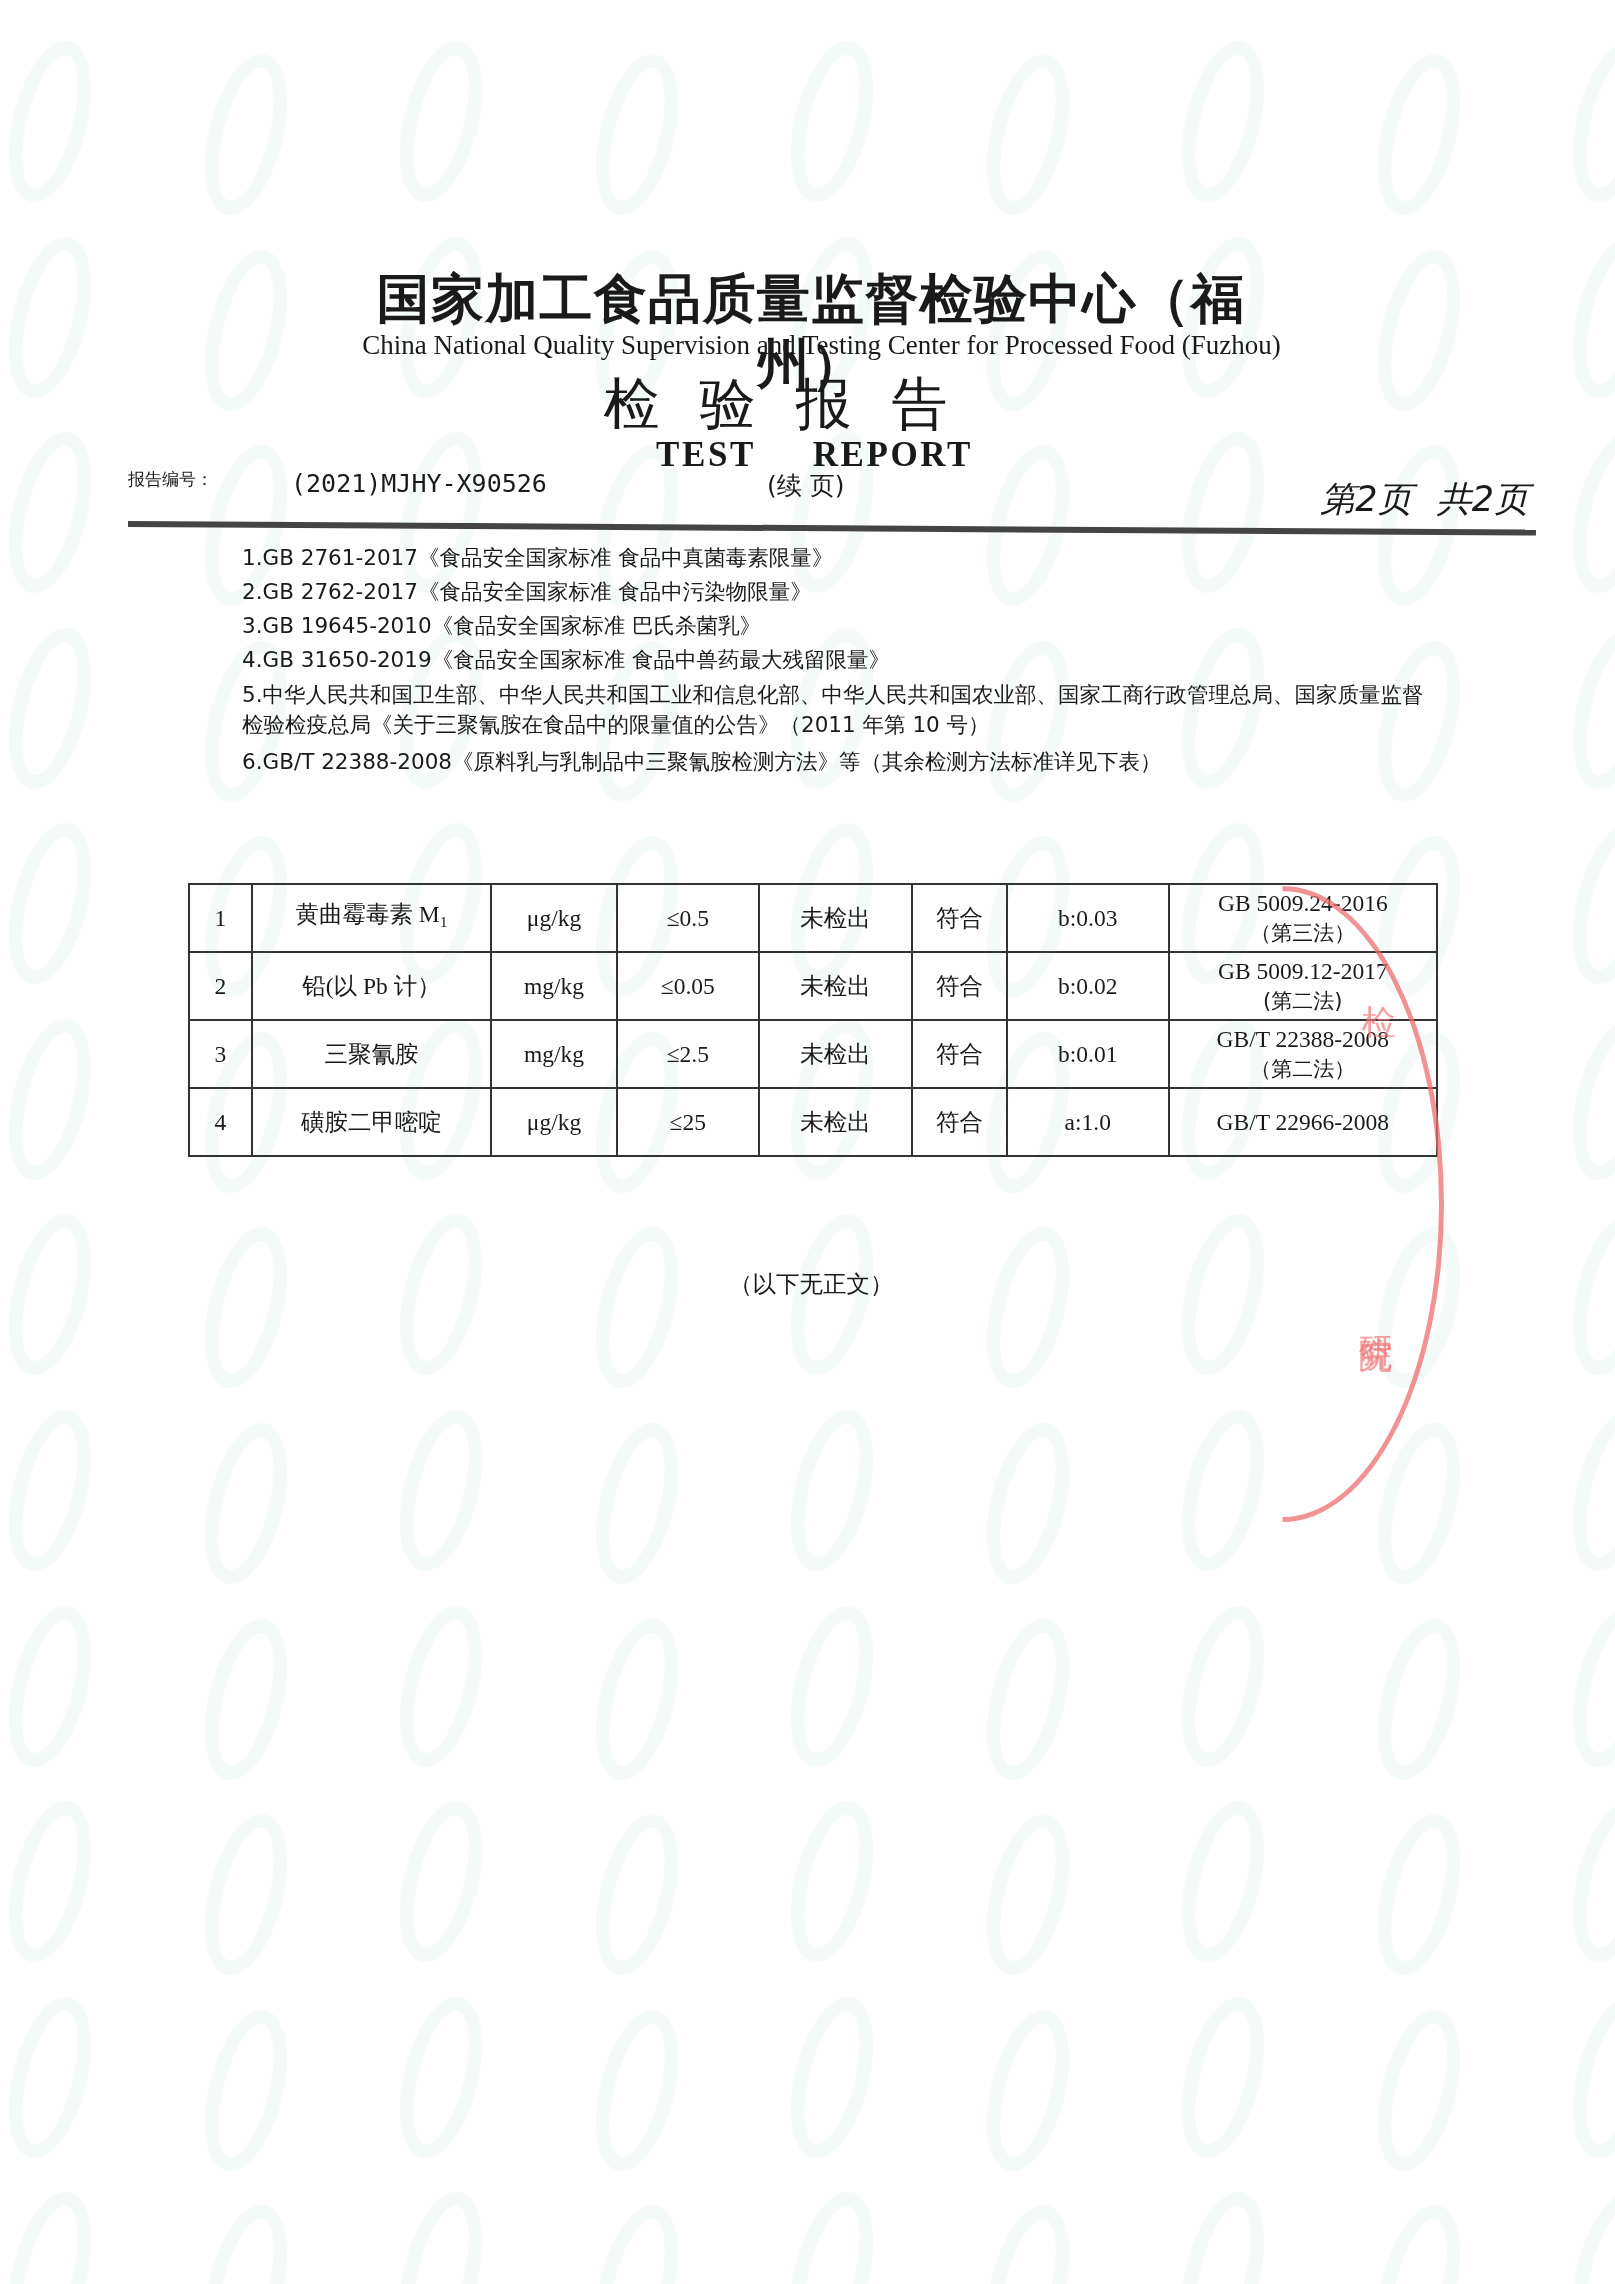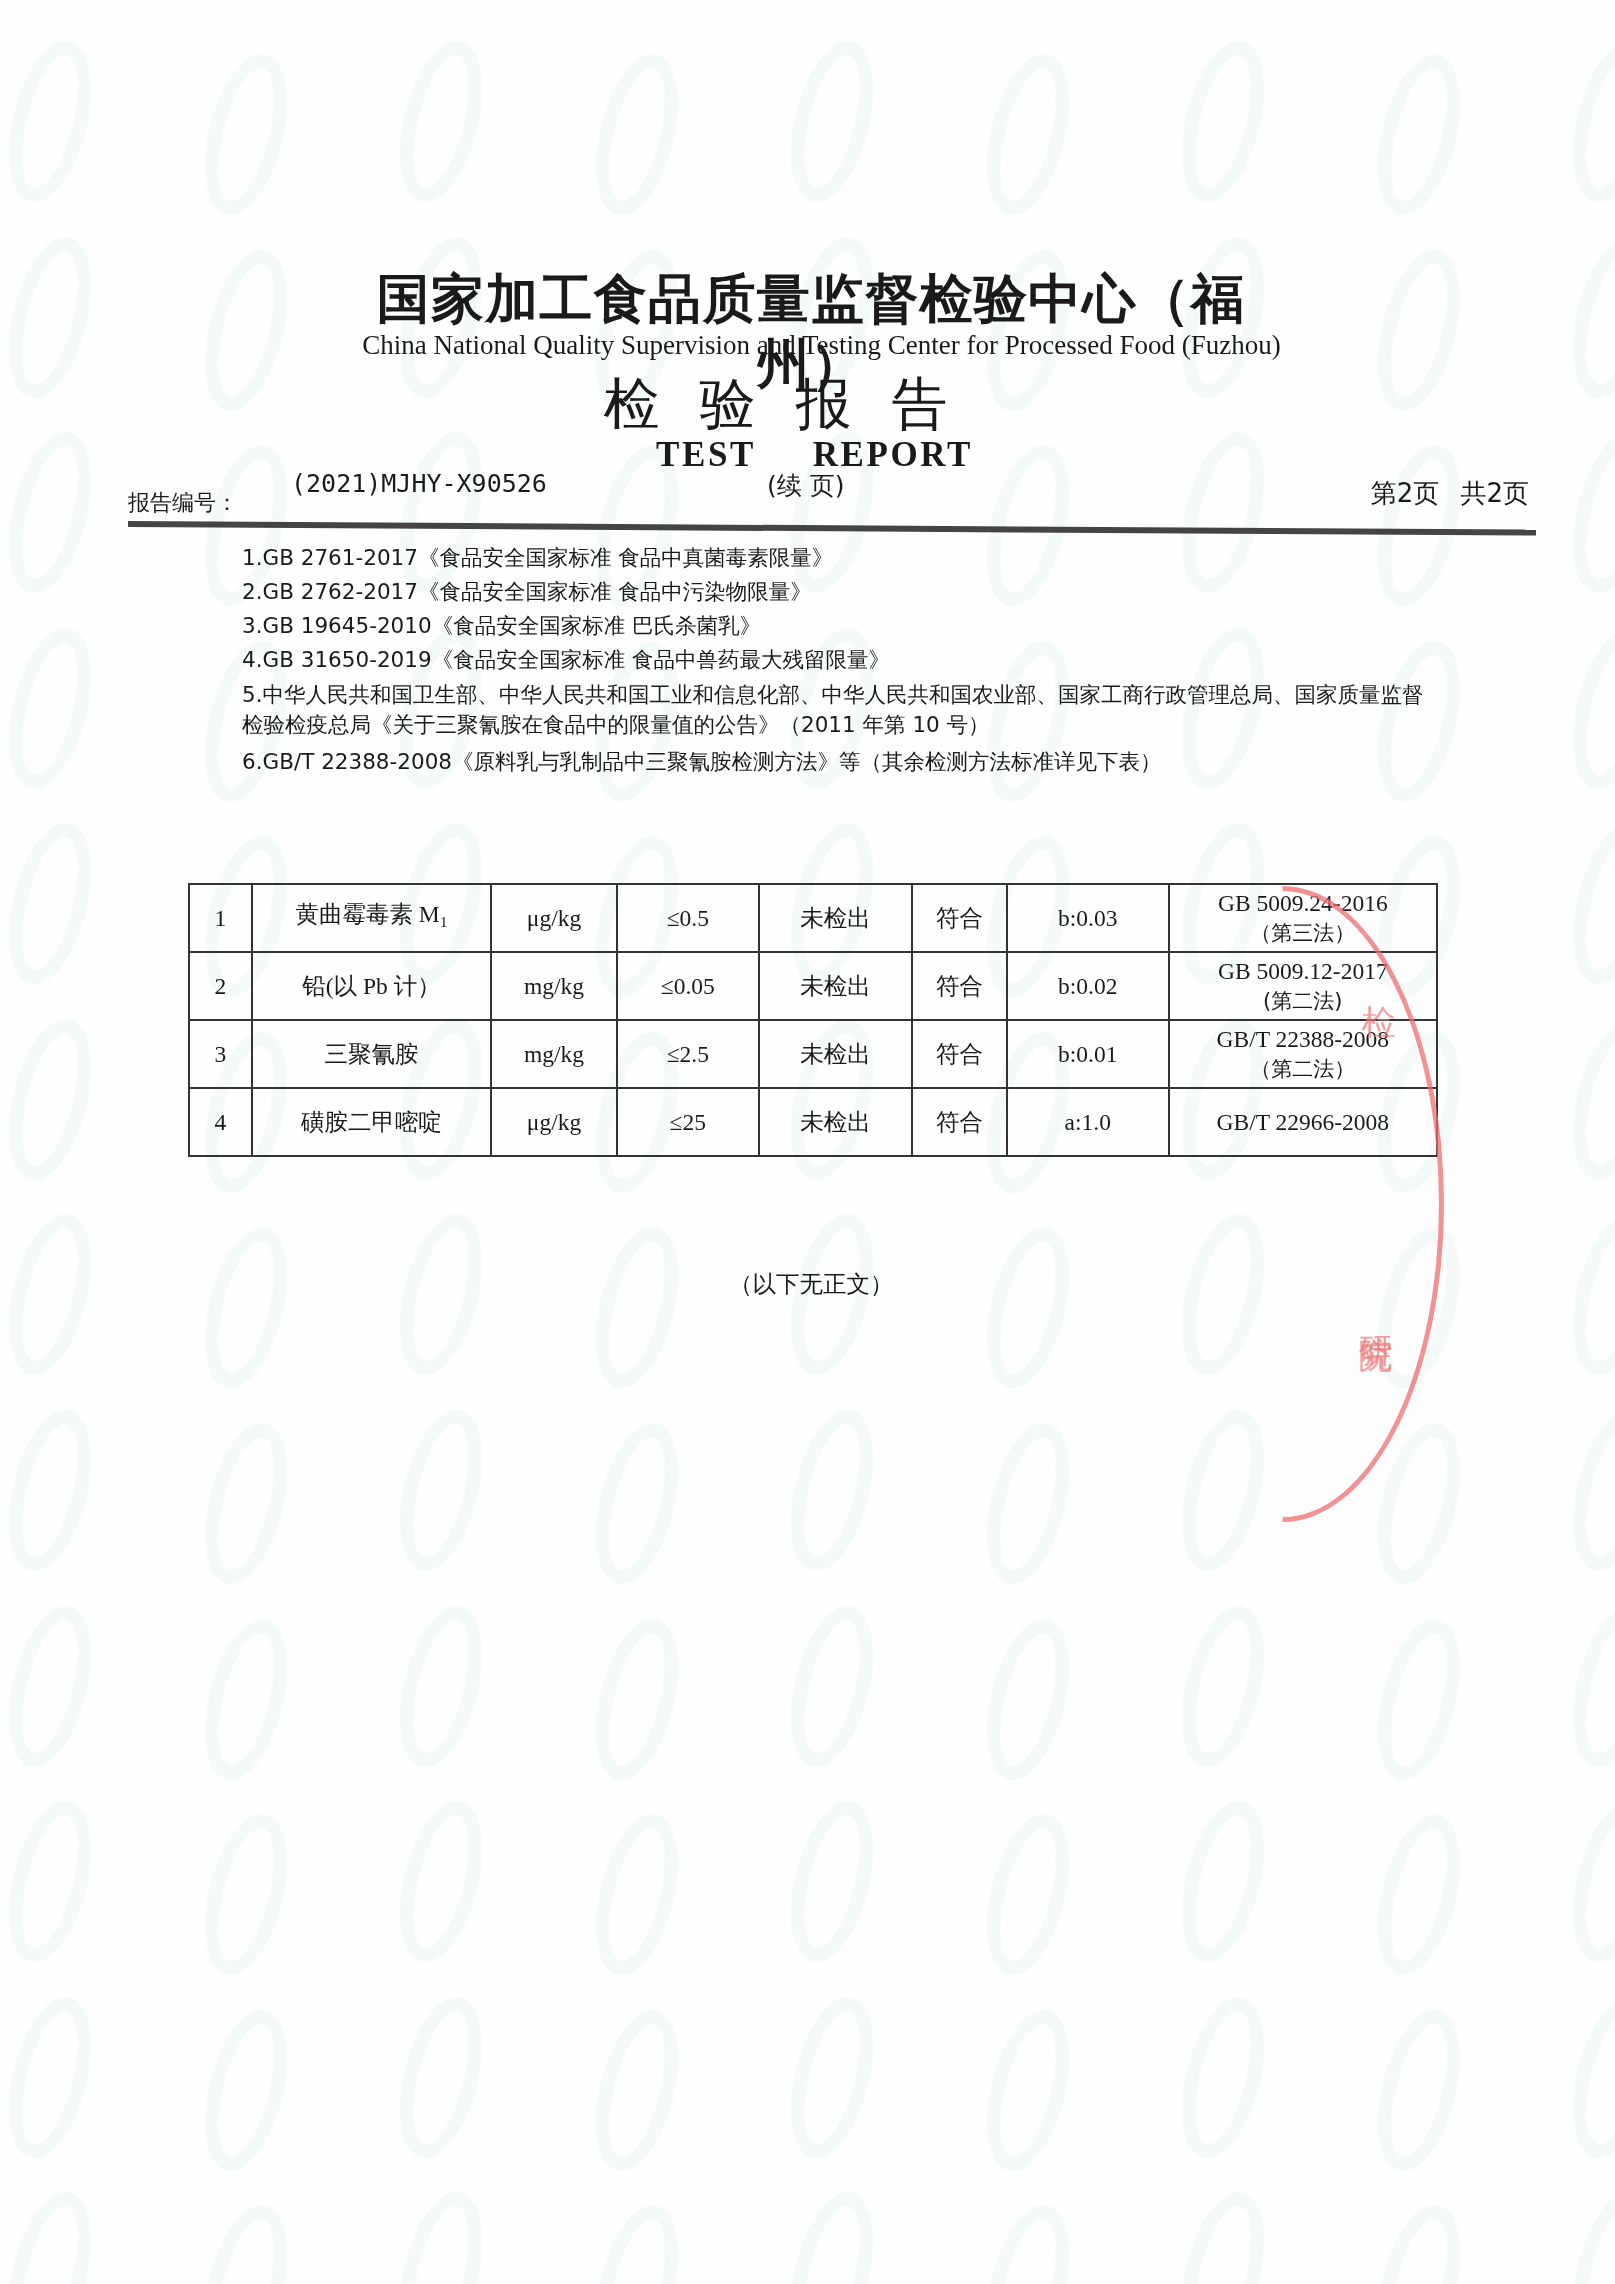--- a/index.html
+++ b/index.html
@@ -35,24 +35,24 @@
     position: absolute; left: 548px; top: 368px; width: 495px;
     text-align: center; font-size: 56px; line-height: 72px;
     letter-spacing: 40px; font-family: "DejaVu Serif", serif;
   }
   .title-en {
     position: absolute; left: 606px; top: 435px; width: 417px;
     text-align: center; font-size: 35px; font-weight: bold; line-height: 39px;
     word-spacing: 46px; letter-spacing: 2.6px;
   }
   .meta-row { position: absolute; left: 128px; top: 468px; width: 1401px; height: 39px; font-size: 26px; }
-  .report-no-label { position: absolute; left: 0; top: 0; font-family: Liberation Sans, sans-serif; font-size: 22px; margin-top: 20px; }
+  .report-no-label { position: absolute; left: 0; top: 0; font-family: Liberation Sans, sans-serif; font-size: 17px; }
   .report-no { position: absolute; left: 163px; top: 1.3px; font-family: "DejaVu Sans Mono", monospace; font-size: 25px; }
   .cont { position: absolute; left: 639px; top: 1.3px; font-family: "DejaVu Sans", sans-serif; font-size: 25px; }
-  .page-info { position: absolute; right: 0; top: 7.8px; font-family: "DejaVu Sans", sans-serif; font-size: 26px; word-spacing: 13px; }
+  .page-info { position: absolute; right: 0; top: 7.8px; font-family: "DejaVu Sans", sans-serif; font-size: 35px; word-spacing: 13px; font-style: italic; }
   .rule {
     position: absolute; left: 128px; top: 521px; width: 1408px; height: 5.9px;
     background: #444; transform: rotate(0.35deg); transform-origin: left center;
   }
   .basis { position: absolute; left: 242px; top: 541px; width: 1186px; font-family: "DejaVu Sans", sans-serif; font-size: 21.5px; line-height: 34px; }
   .basis p { margin: 0; }
   .basis .para5 { line-height: 30px; margin-top: 2.6px; margin-bottom: 5.2px; }
   .results-heading { margin: 0; }
   table.results {
     position: absolute; left: 188px; top: 883px; width: 1250px;

